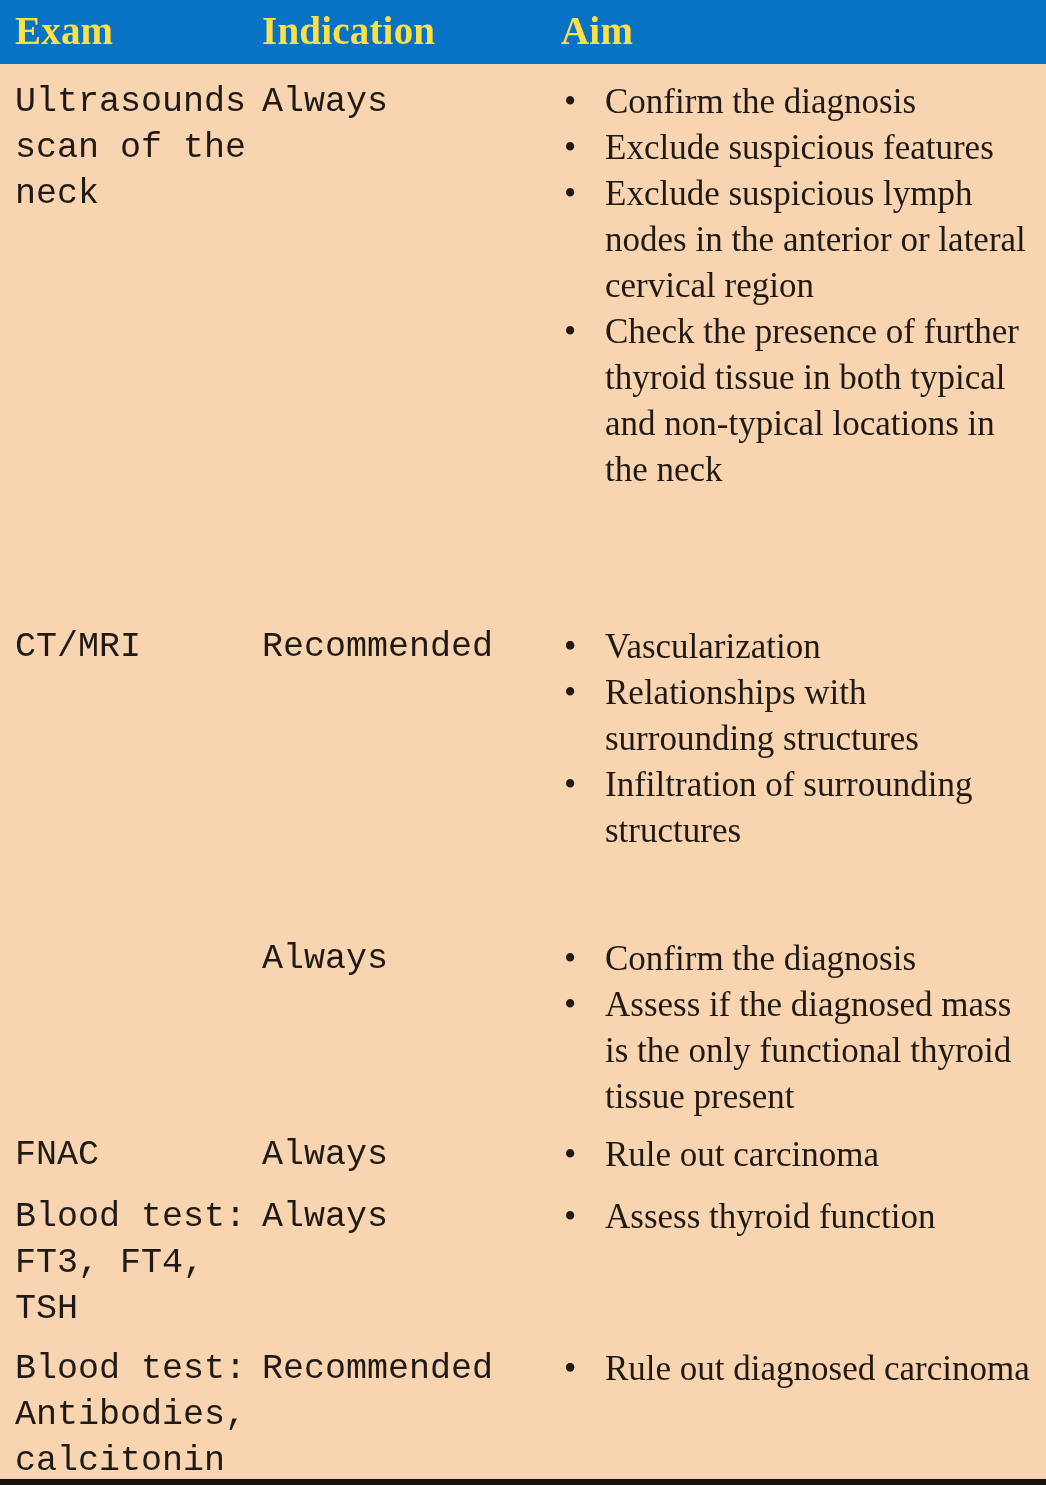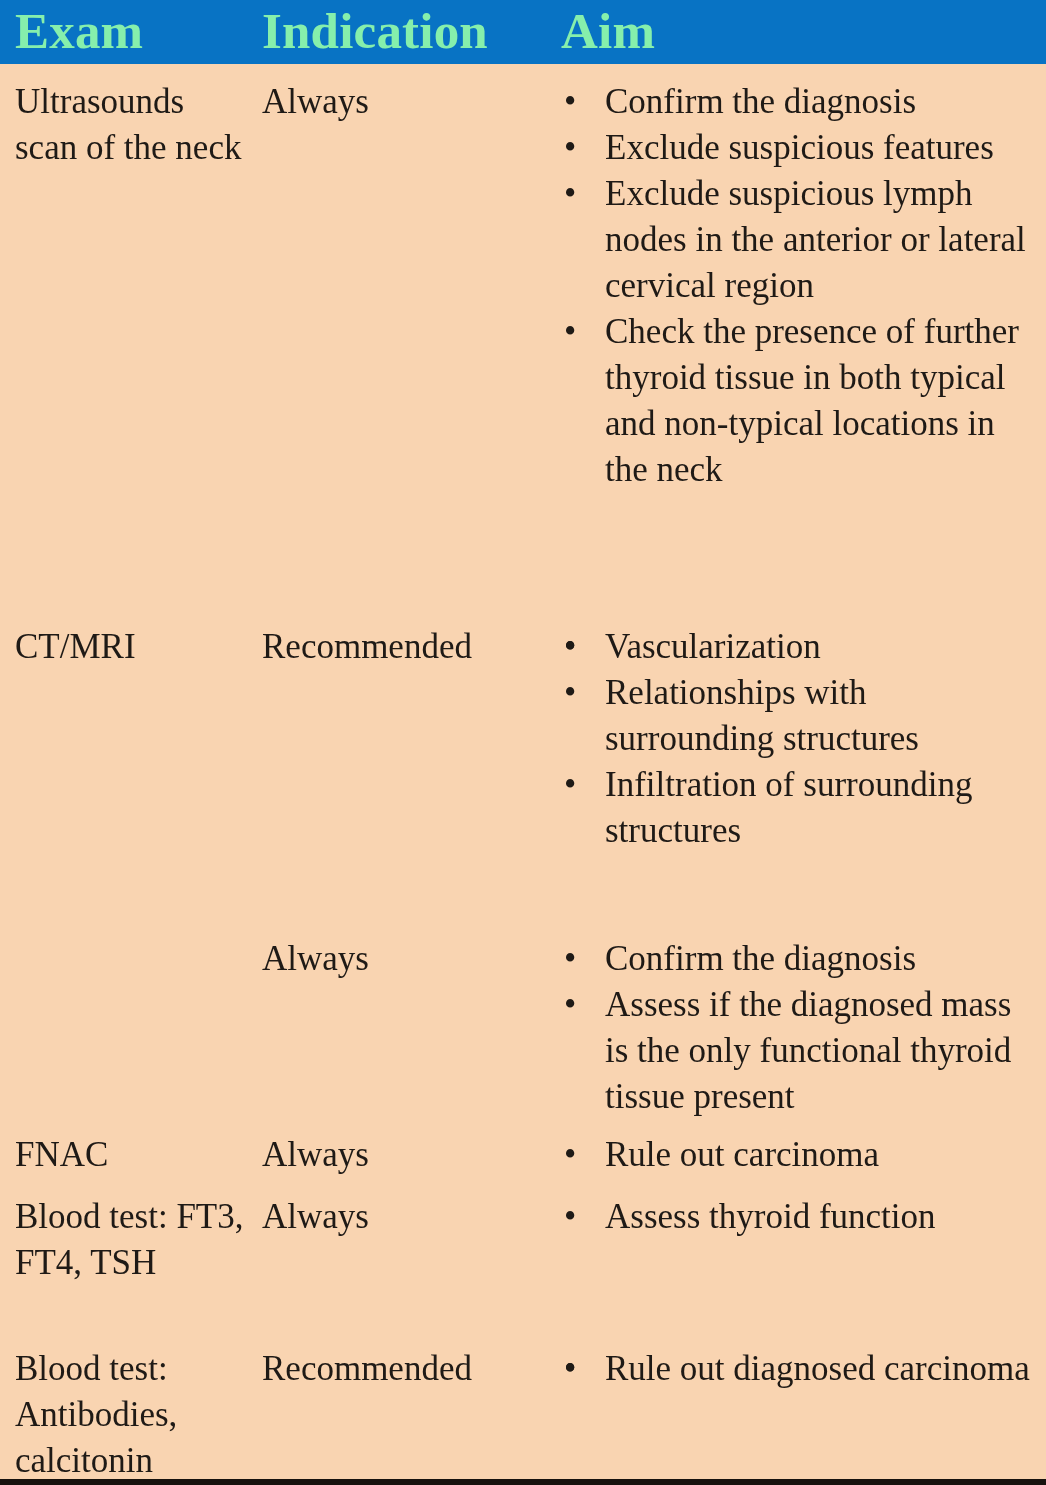--- a/index.html
+++ b/index.html
@@ -29,23 +29,23 @@
     position: relative;
     height: 64px;
     background: #0873c4;
     display: block;
     width: 100%;
     box-sizing: border-box;
   }
   .table-header .hcell {
     position: absolute;
     top: 9px;
-    color: #86efac;
+    color: #fde047;
     font-weight: bold;
-    font-size: 51px;
+    font-size: 39px;
     line-height: 44px;
     letter-spacing: 0.2px;
     white-space: nowrap;
   }
   .hcell-exam      { left: 15px; }
   .hcell-indication{ left: 262px; }
   .hcell-aim       { left: 561px; }
 
   .header-gap {
     height: 5px;
@@ -74,20 +74,21 @@
     min-height: 10px;
   }
 
   .cell-exam,
   .cell-indication {
     position: absolute;
     top: 0;
     font-size: 35px;
     line-height: 46px;
     color: #1f1a16;
+    font-family: Liberation Mono, monospace;
   }
   .cell-exam       { left: 15px; width: 240px; }
   .cell-indication { left: 262px; width: 295px; }
 
   .cell-aim {
     margin-left: 560px;
     padding-right: 8px;
   }
 
   .aim-list {

